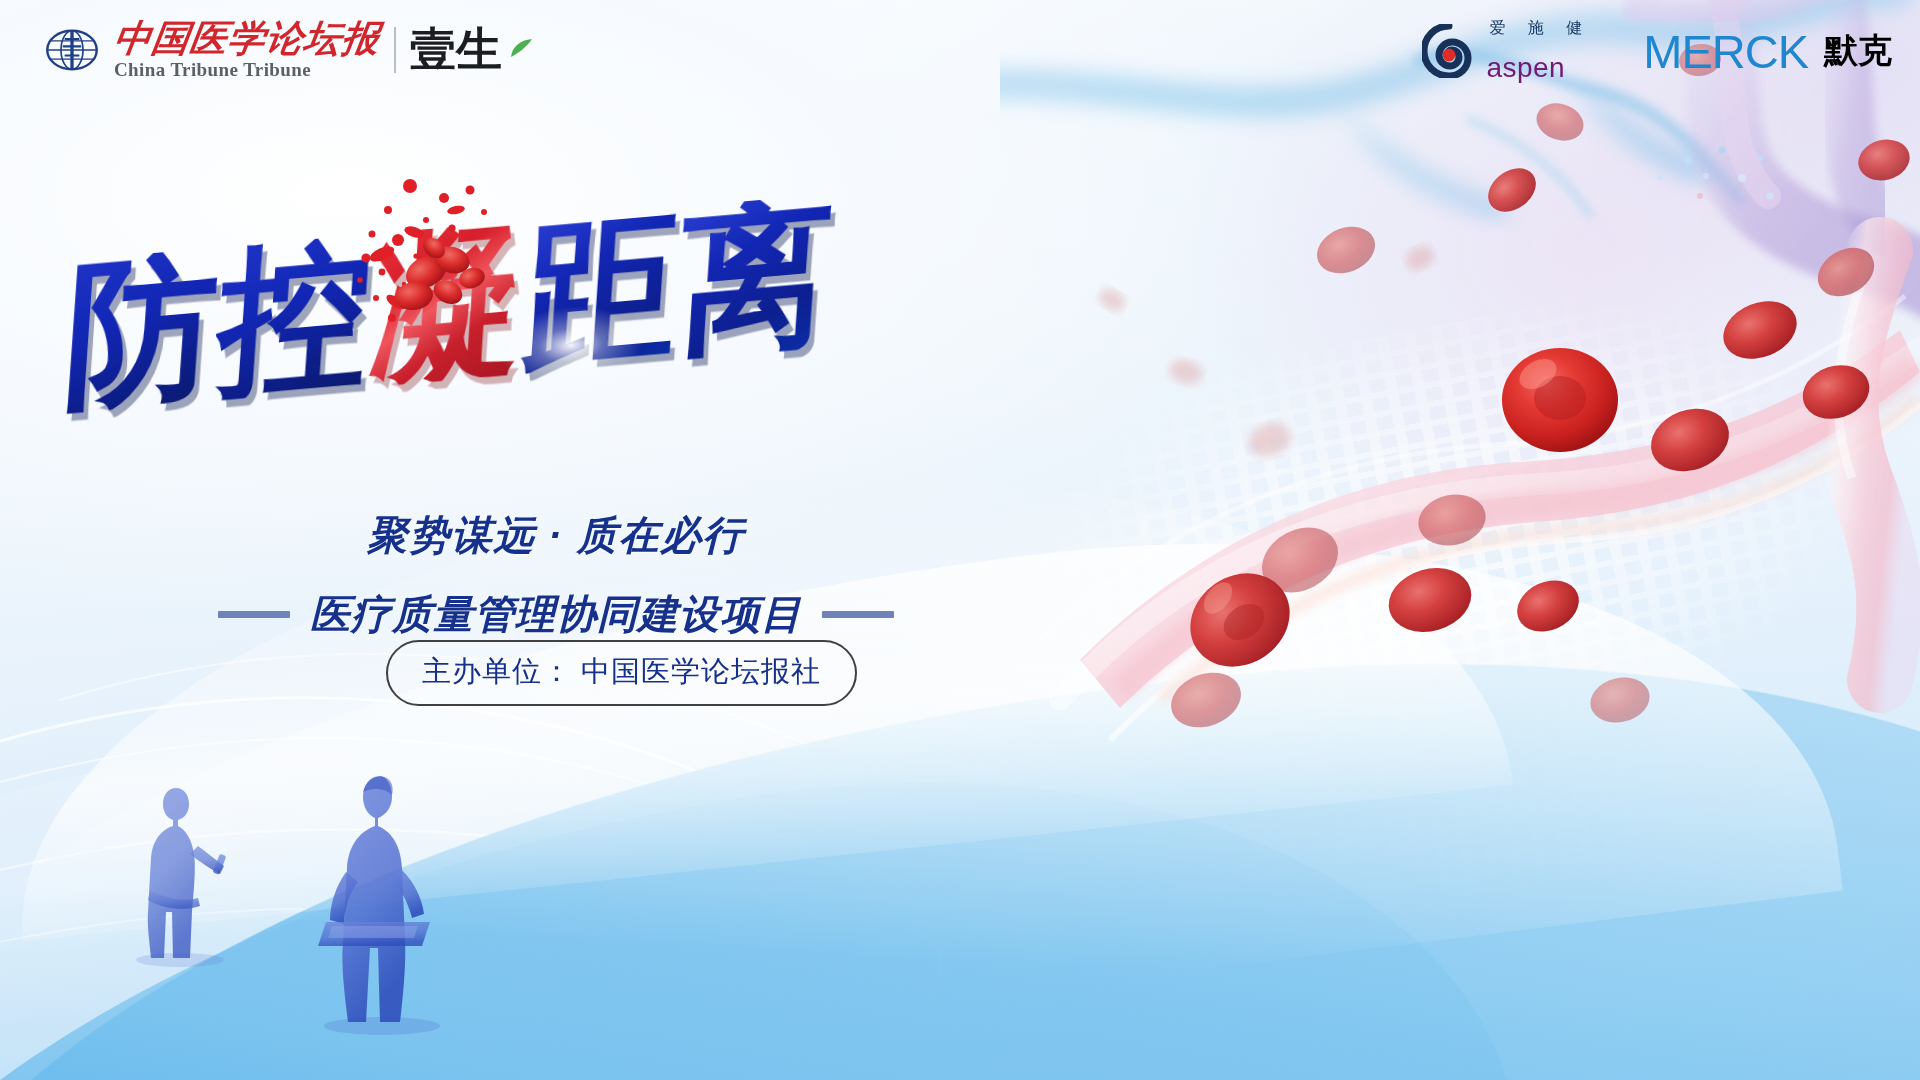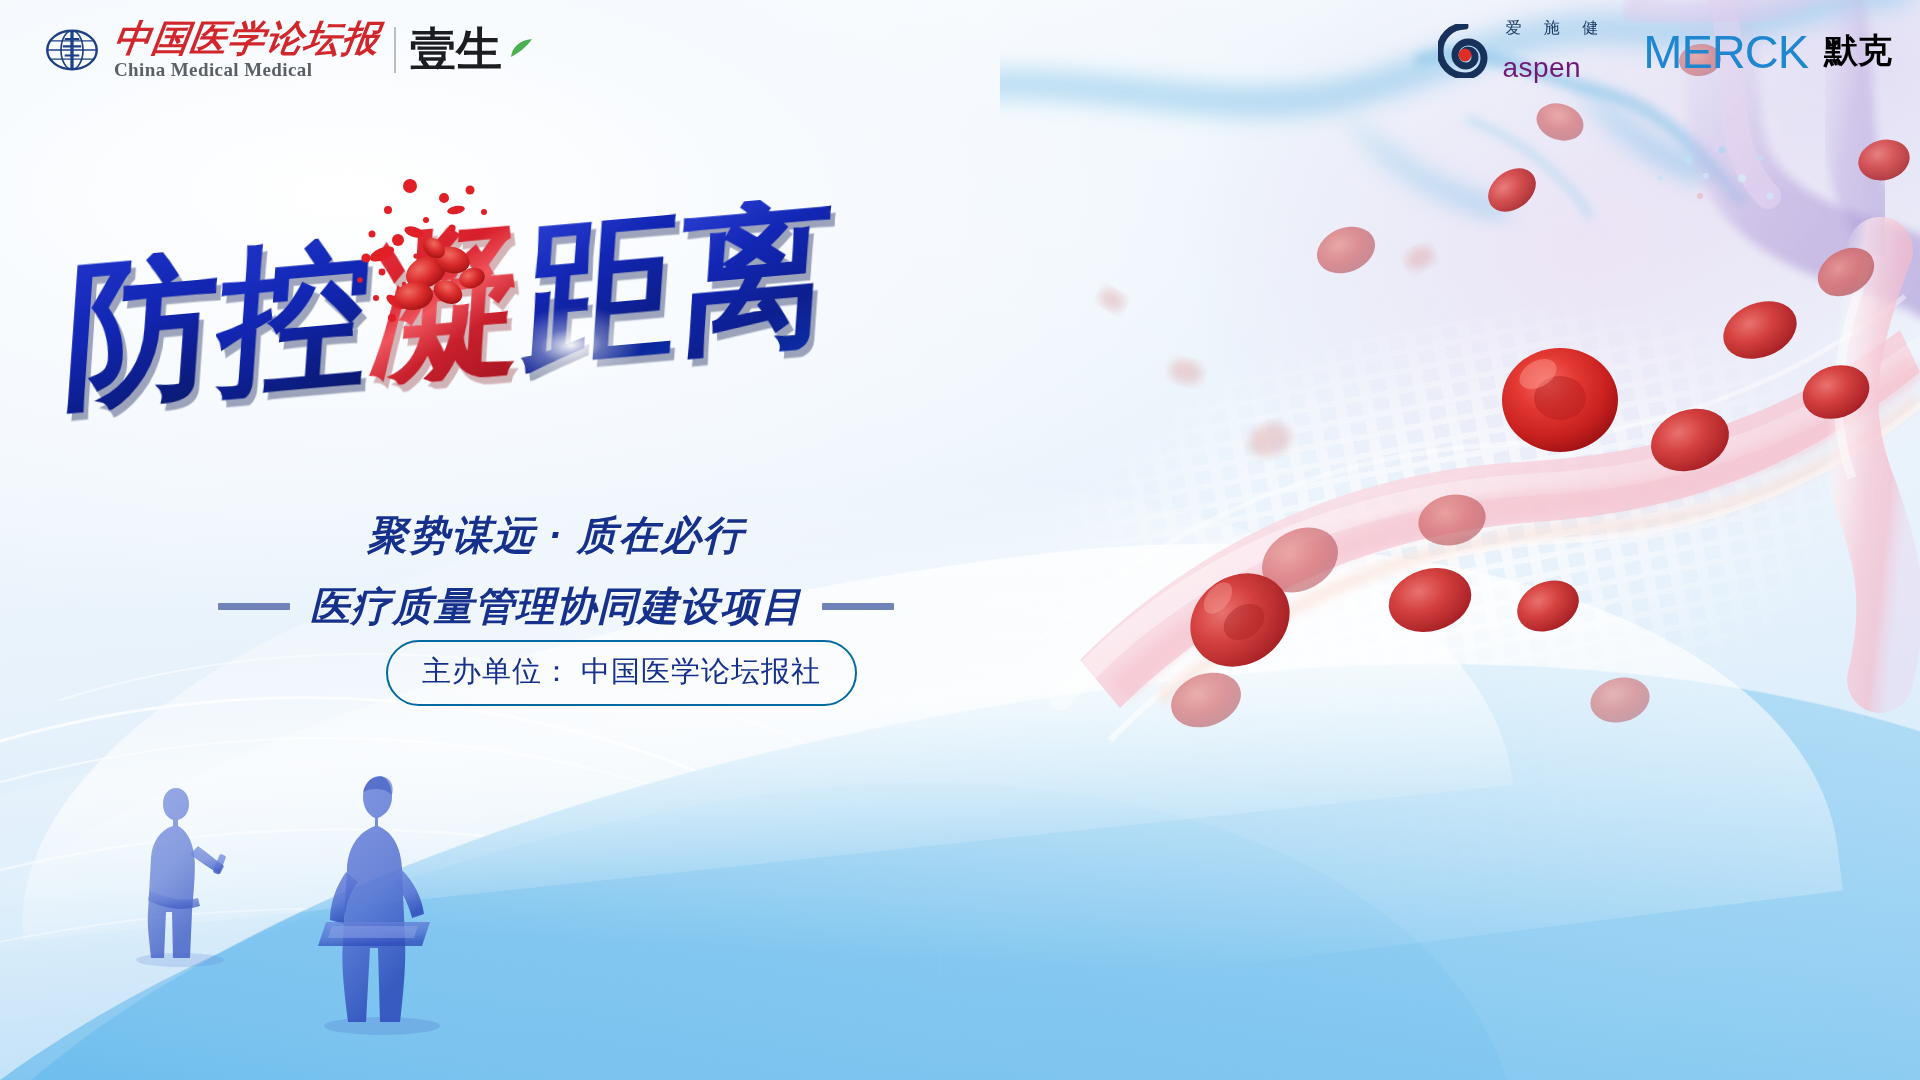--- a/index.html
+++ b/index.html
@@ -133,21 +133,21 @@
   }
   .yisheng-char {
     font-family: "Liberation Serif", "DejaVu Serif", serif;
     font-size: 46px; font-weight: 700; color: #1b1d22; line-height: 1;
   }
   .yisheng-leaf { margin-left: -6px; }
 
   .logo-right {
     position: absolute;
     right: 28px; top: 20px;
-    display: flex; align-items: center; gap: 36px;
+    display: flex; align-items: center; gap: 52px;
     z-index: 40;
   }
   .aspen { display: flex; align-items: center; gap: 10px; }
   .aspen-mark { width: 54px; height: 54px; flex: none; }
   .aspen-words { display: flex; flex-direction: column; line-height: 1; }
   .aspen-cn {
     font-size: 16px; color: #1b3a63; letter-spacing: 9px;
     font-weight: 500; padding-left: 3px;
   }
   .aspen-en {
@@ -222,37 +222,37 @@
     z-index: 30;
     text-align: center;
   }
   .sub1 {
     font-size: 40px; font-weight: 700; color: #16318c;
     font-style: italic; letter-spacing: 2px;
     text-shadow: 0 1px 0 rgba(255,255,255,.7);
   }
   .sub2-row {
     display: flex; align-items: center; justify-content: center;
-    gap: 20px; margin-top: 16px;
+    gap: 20px; margin-top: 24px;
   }
   .dash {
     width: 72px; height: 7px;
     background: #6f83b8; flex: none; border-radius: 1px;
   }
   .sub2 {
     font-size: 40px; font-weight: 700; color: #16318c;
     font-style: italic; letter-spacing: 1px; white-space: nowrap;
     text-shadow: 0 1px 0 rgba(255,255,255,.7);
   }
 
   .organizer {
     position: absolute;
     left: 386px; top: 640px;
     padding: 10px 34px 12px;
-    border: 2px solid #0369a1;
+    border: 2px solid #404040;
     border-radius: 999px;
     font-size: 29px; color: #16318c; letter-spacing: 1px;
     white-space: nowrap;
     z-index: 30;
     background: rgba(255,255,255,.22);
   }
 
   
   .docs { position: absolute; left: 120px; bottom: 38px; z-index: 22; }
 
@@ -472,21 +472,21 @@
       <ellipse cx="30" cy="24" rx="27" ry="21" fill="none" stroke="#1f3f86" stroke-width="2.6"></ellipse>
       <ellipse cx="30" cy="24" rx="12" ry="21" fill="none" stroke="#1f3f86" stroke-width="1.8"></ellipse>
       <line x1="3" y1="24" x2="57" y2="24" stroke="#1f3f86" stroke-width="1.8"></line>
       <line x1="7" y1="14" x2="53" y2="14" stroke="#1f3f86" stroke-width="1.4"></line>
       <line x1="7" y1="34" x2="53" y2="34" stroke="#1f3f86" stroke-width="1.4"></line>
       <rect x="28.2" y="4" width="3.6" height="40" fill="#1f3f86"></rect>
       <path d="M22 12 H38 M20 20 H40 M22 30 H38" stroke="#1f3f86" stroke-width="2.4" fill="none"></path>
     </svg>
     <div class="cmt-words">
       <div class="cmt-cn">中国医学论坛报</div>
-      <div class="cmt-en">China Medical Medical</div>
+      <div class="cmt-en">China Tribune Tribune</div>
     </div>
     <div class="logo-divider"></div>
     <div class="yisheng">
       <span class="yisheng-char">壹生</span>
       <svg class="yisheng-leaf" width="26" height="26" viewBox="0 0 26 26">
         <path d="M24 2 C 12 3, 4 10, 3 20 C 10 16, 18 11, 24 2 Z" fill="#4caf50"></path>
       </svg>
     </div>
   </div>
 

